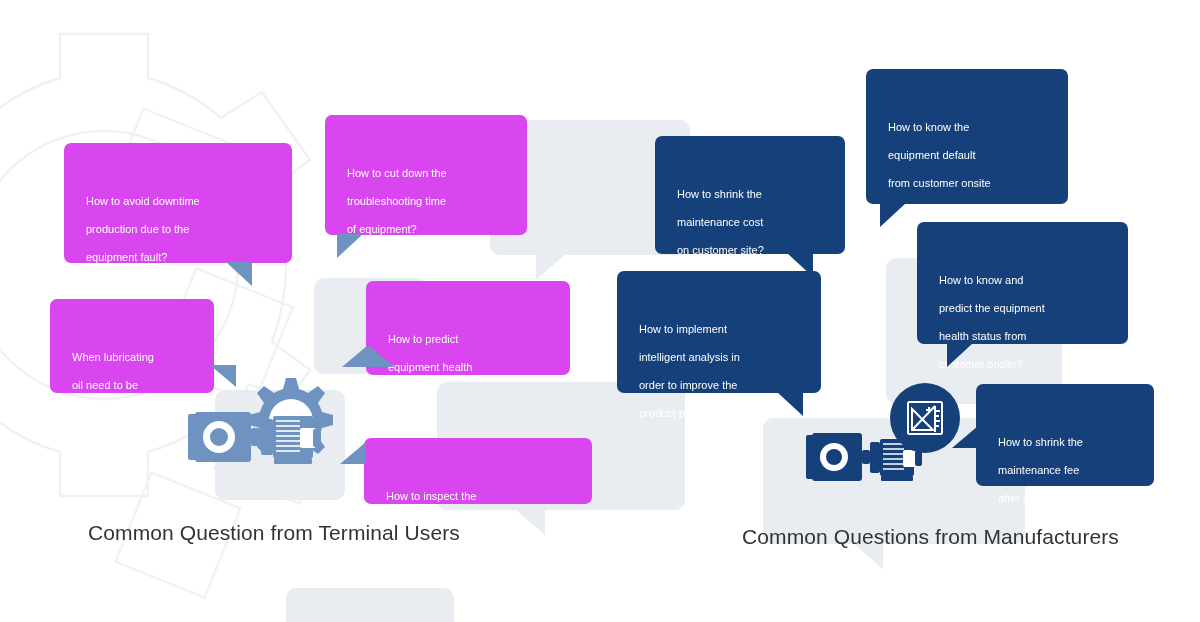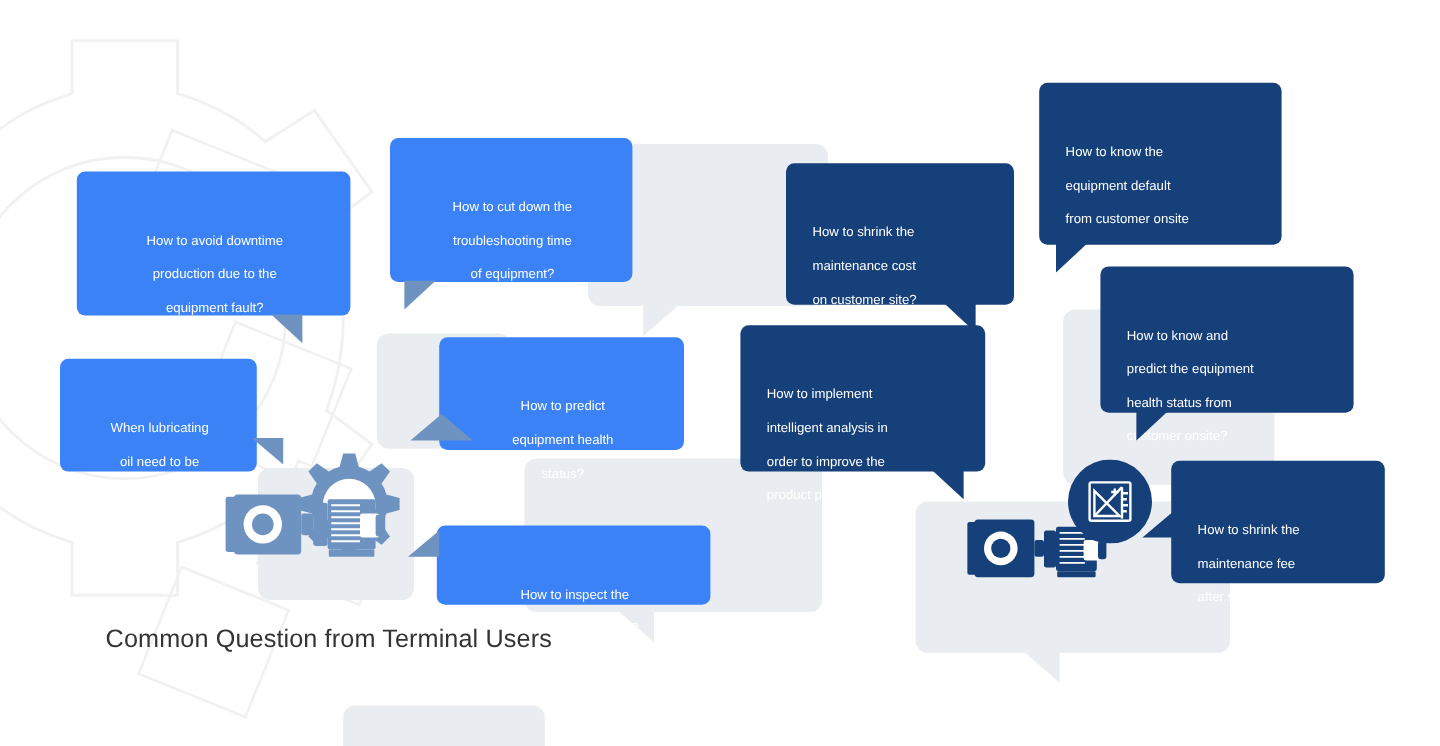--- a/index.html
+++ b/index.html
@@ -55,21 +55,21 @@
     position: absolute;
     box-sizing: border-box;
     border-radius: 7px;
     color: #ffffff;
     font-size: 11px;
     line-height: 28px;
     padding: 16px 20px 16px 22px;
     z-index: 4;
     white-space: pre-line;
   }
-  .bubble.light { background: #3b82f6; text-align: center; }
+  .bubble.light { background: #d946ef; }
   .bubble.dark  { background: #16407a; }
 
   .bubble .tail {
     position: absolute;
     width: 0; height: 0;
   }
   
   .tail.down-right {
     border-top: 24px solid currentColor;
     border-left: 26px solid transparent;
@@ -295,14 +295,15 @@
 
   <div class="bubble dark" style="left:976px; top:384px; width:178px; height:102px;">
     <span>How to shrink the
 maintenance fee
 after sale?</span>
     <div class="tail left-up" style="left:-24px; top:42px; border-bottom:22px solid #16407a; border-left:26px solid transparent; border-top:0;"></div>
   </div>
 
   <div class="caption" style="left:88px; top:521px;">Common Question from Terminal Users</div>
 
+  <div class="caption" style="left:742px; top:525px;">Common Questions from Manufacturers</div>
 
 </div>
 
 </body></html>

